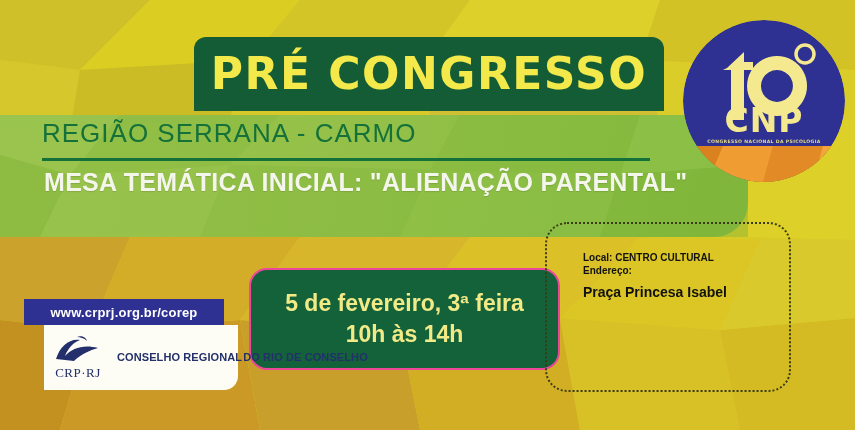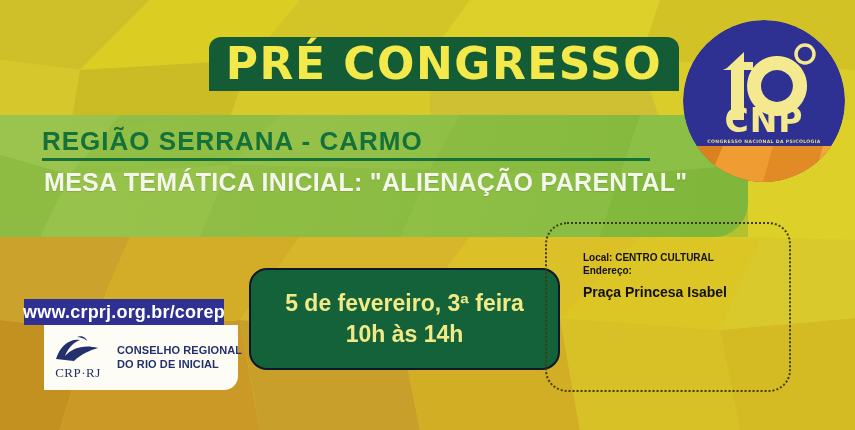--- a/index.html
+++ b/index.html
@@ -22,41 +22,41 @@
     background:linear-gradient(100deg,#93c14b 0%,#8fbf48 40%,#7fba3f 75%,#77b53c 100%);
     border-top-right-radius:0;
     border-bottom-right-radius:34px;
     opacity:.97;
   }
   .green-band-facets{position:absolute;inset:0;width:100%;height:100%;}
 
   
   .title-banner{
     position:absolute;
-    left:209px;top:37px;width:470px;height:54px;
+    left:194px;top:37px;width:470px;height:74px;
     background:#145c35;
     border-radius:12px 12px 0 0;
     display:flex;align-items:center;justify-content:center;
   }
   .title-banner .txt{
     color:#f4e94a;
     font-size:44px;
     font-weight:bold;
     letter-spacing:1.5px;
     line-height:1;
     white-space:nowrap;
     font-family:"DejaVu Sans", sans-serif;
   }
 
   
   .region-line{
     position:absolute;left:42px;top:118px;
     color:#14713a;
-    font-size:26px;font-weight:bold;
-    letter-spacing:1px;white-space:nowrap;margin-top:8px;
+    font-size:26px;font-weight:normal;
+    letter-spacing:1px;white-space:nowrap;
   }
   .rule{
     position:absolute;left:42px;top:158px;width:608px;height:3px;
     background:#14713a;
   }
 
   
   .mesa-line{
     position:absolute;left:44px;top:168px;
     color:#f4f6ec;
@@ -70,21 +70,21 @@
     position:absolute;left:683px;top:20px;width:162px;height:162px;
     border-radius:50%;
     overflow:hidden;
   }
   .cnp-logo svg{display:block;}
 
   
   .date-box{
     position:absolute;left:249px;top:268px;width:307px;height:98px;
     background:#14623a;
-    border:2px solid #0f172a;
+    border:2px solid #ec4899;
     border-radius:18px;
     display:flex;flex-direction:column;
     align-items:center;justify-content:center;
     gap:4px;
   }
   .date-box .l1,.date-box .l2{
     color:#f2ea86;font-size:23px;font-weight:bold;white-space:nowrap;
   }
 
   
@@ -101,21 +101,21 @@
   .loc-line.small{font-size:10px;}
   .loc-line.big{font-size:14px;margin-top:7px;}
 
   
   .url-bar{
     position:absolute;left:24px;top:299px;width:200px;height:26px;
     background:#2e3192;
     display:flex;align-items:center;justify-content:center;
   }
   .url-bar .txt{
-    color:#fff;font-size:18px;font-weight:bold;letter-spacing:.2px;
+    color:#fff;font-size:13px;font-weight:bold;letter-spacing:.2px;
     white-space:nowrap;
   }
 
   
   .crp-card{
     position:absolute;left:44px;top:325px;width:194px;height:65px;
     background:#fdfdf6;
     border-radius:0 0 14px 0;
     display:flex;align-items:center;
   }
@@ -125,21 +125,21 @@
     align-items:center;justify-content:center;
     padding-left:6px;box-sizing:border-box;
   }
   .crp-mark svg{display:block;}
   .crp-mark .abbr{
     font-family:"Liberation Serif", serif;
     font-size:13px;color:#23306b;letter-spacing:.5px;margin-top:1px;
   }
   .crp-div{width:1px;height:44px;background:#23306b;margin:0 9px 0 2px;}
   .crp-text{
-    display:flex;flex-direction:column;justify-content:center;gap:1px;
+    display:flex;flex-direction:row;justify-content:center;gap:1px;
   }
   .crp-text div{
     font-size:11px;font-weight:bold;color:#23306b;
     letter-spacing:.1px;line-height:1.18;white-space:nowrap;
   }
 </style>
 </head>
 <body>
 
 <div id="poster">
@@ -249,17 +249,17 @@
     <div class="crp-mark">
       <svg width="56" height="30" viewBox="0 0 56 30">
         <path d="M6 25 C10 12, 20 4, 30 6 C24 8, 18 14, 15 22 C22 14, 34 10, 48 14 C40 16, 30 21, 24 27 Z" fill="#23306b"></path>
         <path d="M27 3 C31 1, 36 3, 37 7 C34 4, 30 3, 27 3 Z" fill="#23306b"></path>
       </svg>
       <div class="abbr">CRP·RJ</div>
     </div>
     <div class="crp-div"></div>
     <div class="crp-text">
       <div>CONSELHO REGIONAL</div>
-      <div>DO RIO DE INICIAL</div>
+      <div>DO RIO DE CONSELHO</div>
     </div>
   </div>
 
 </div>
 
 </body></html>

